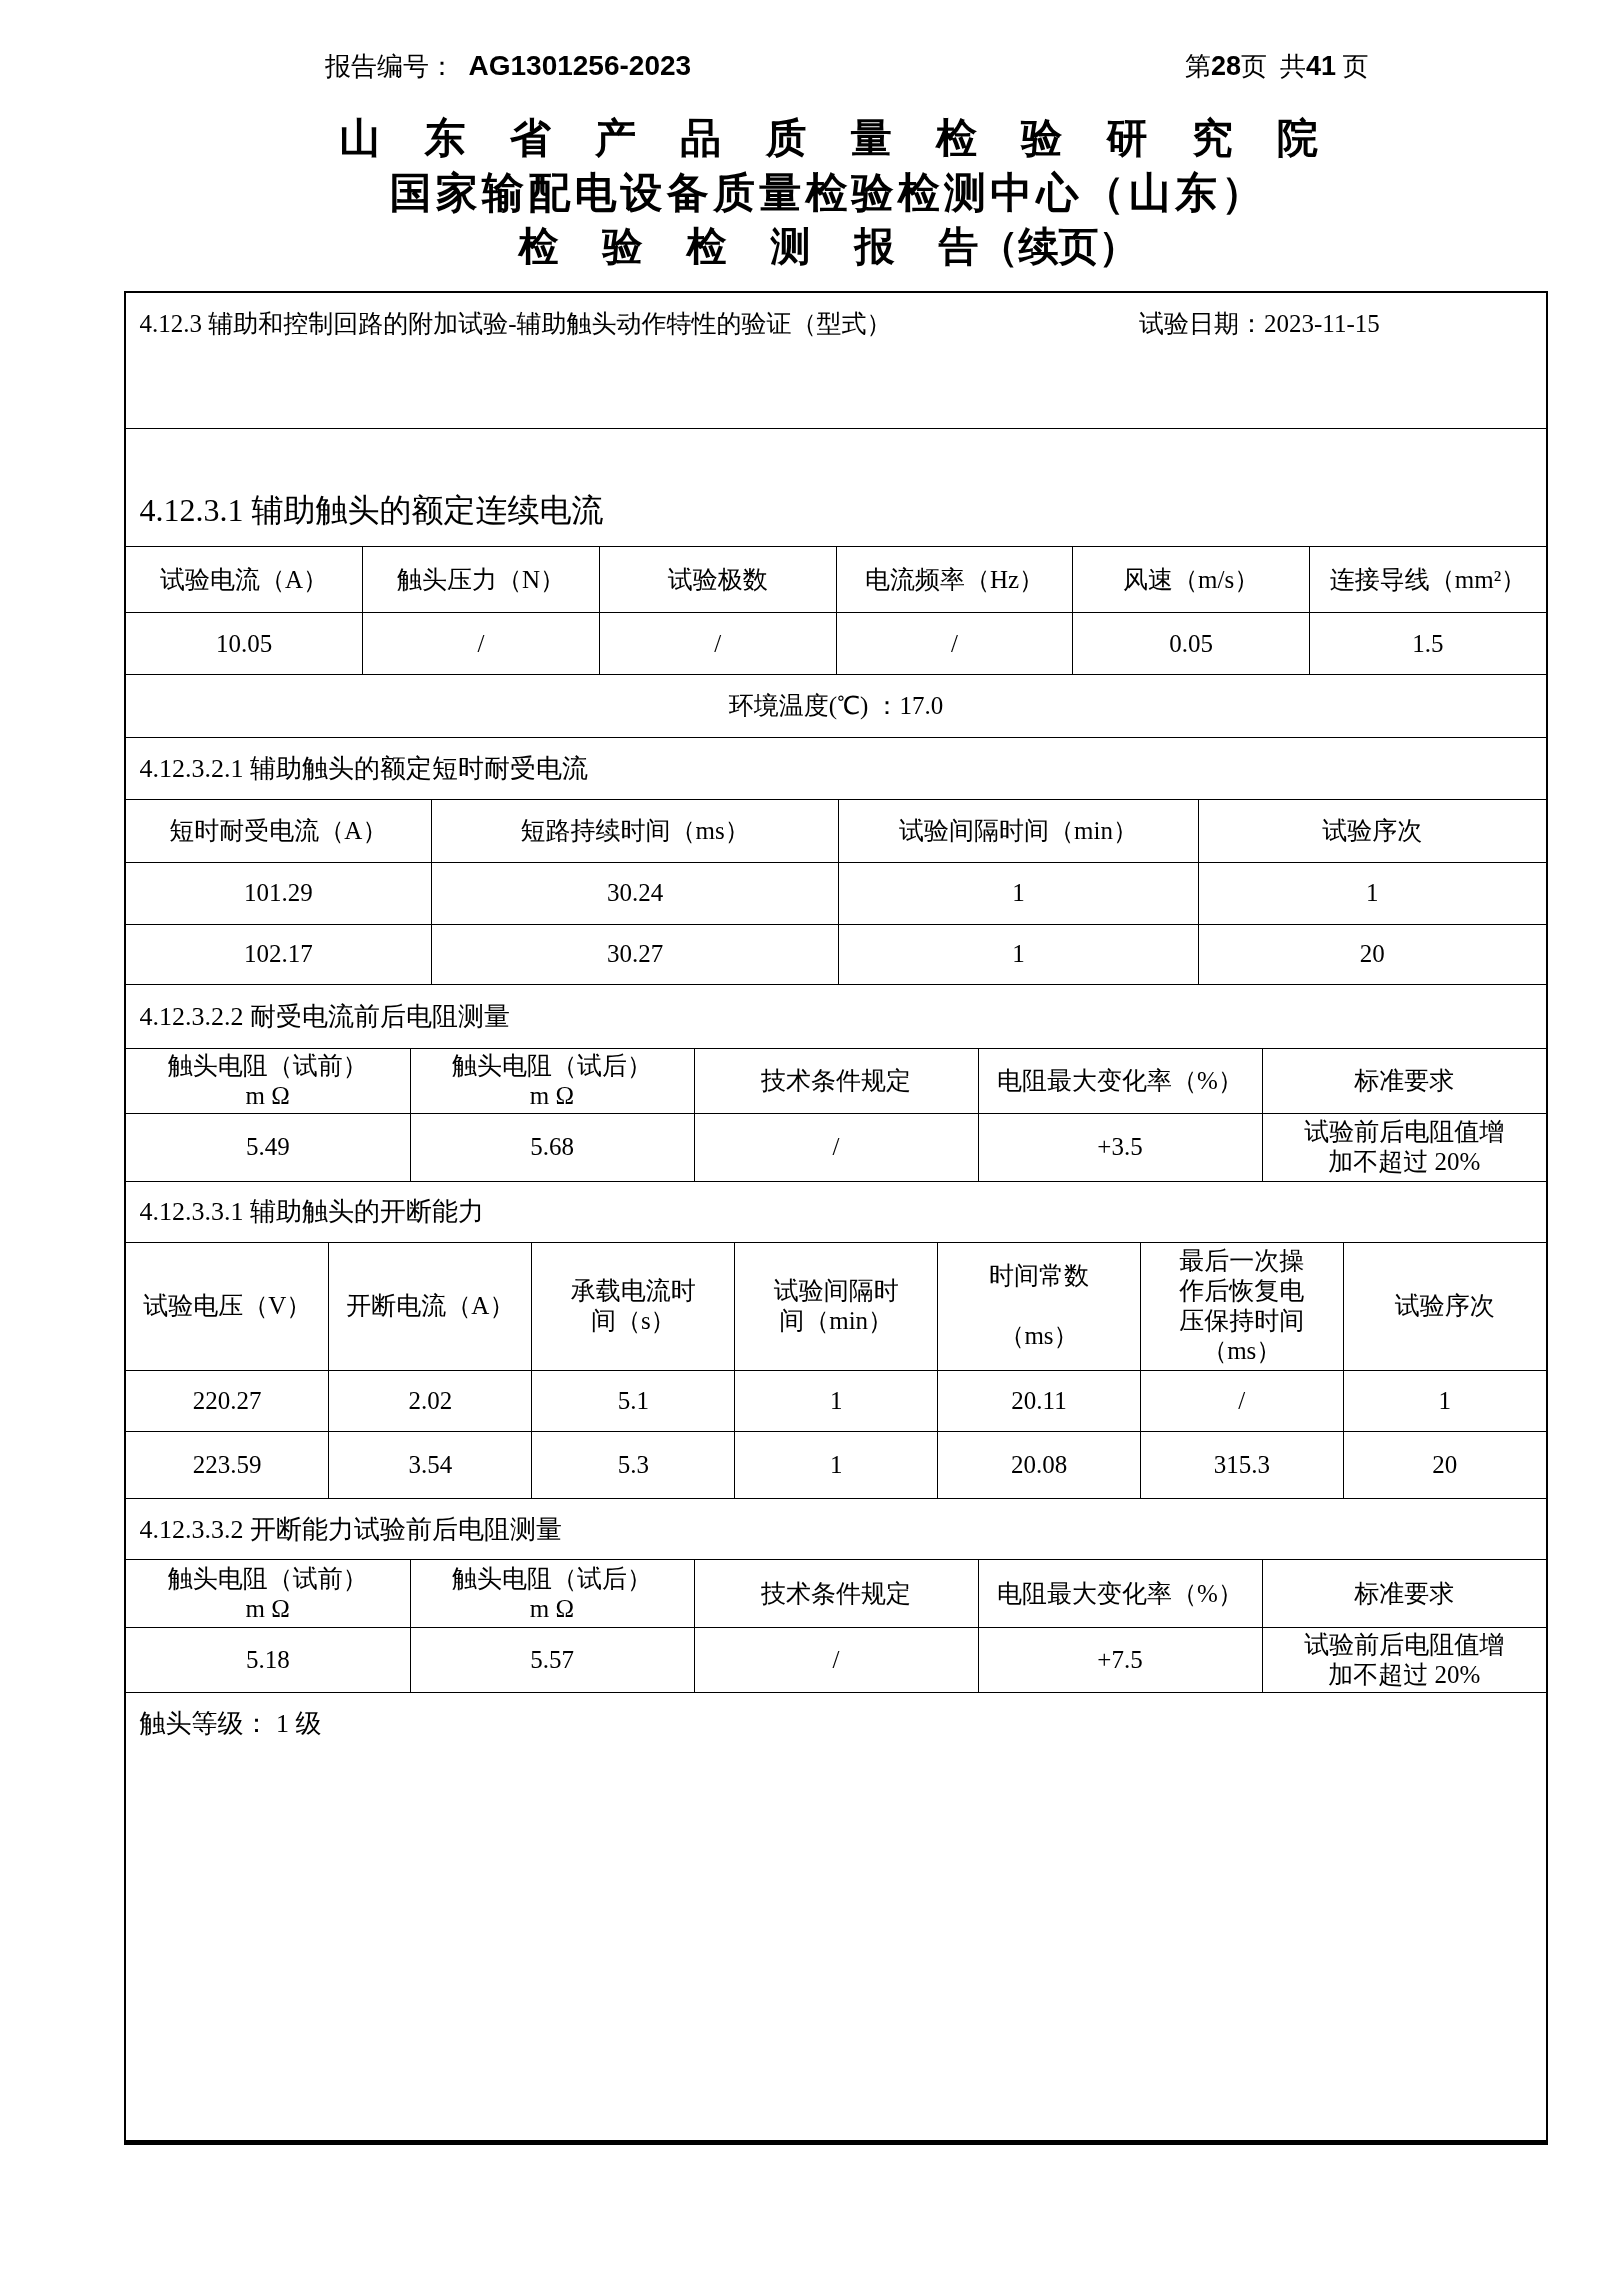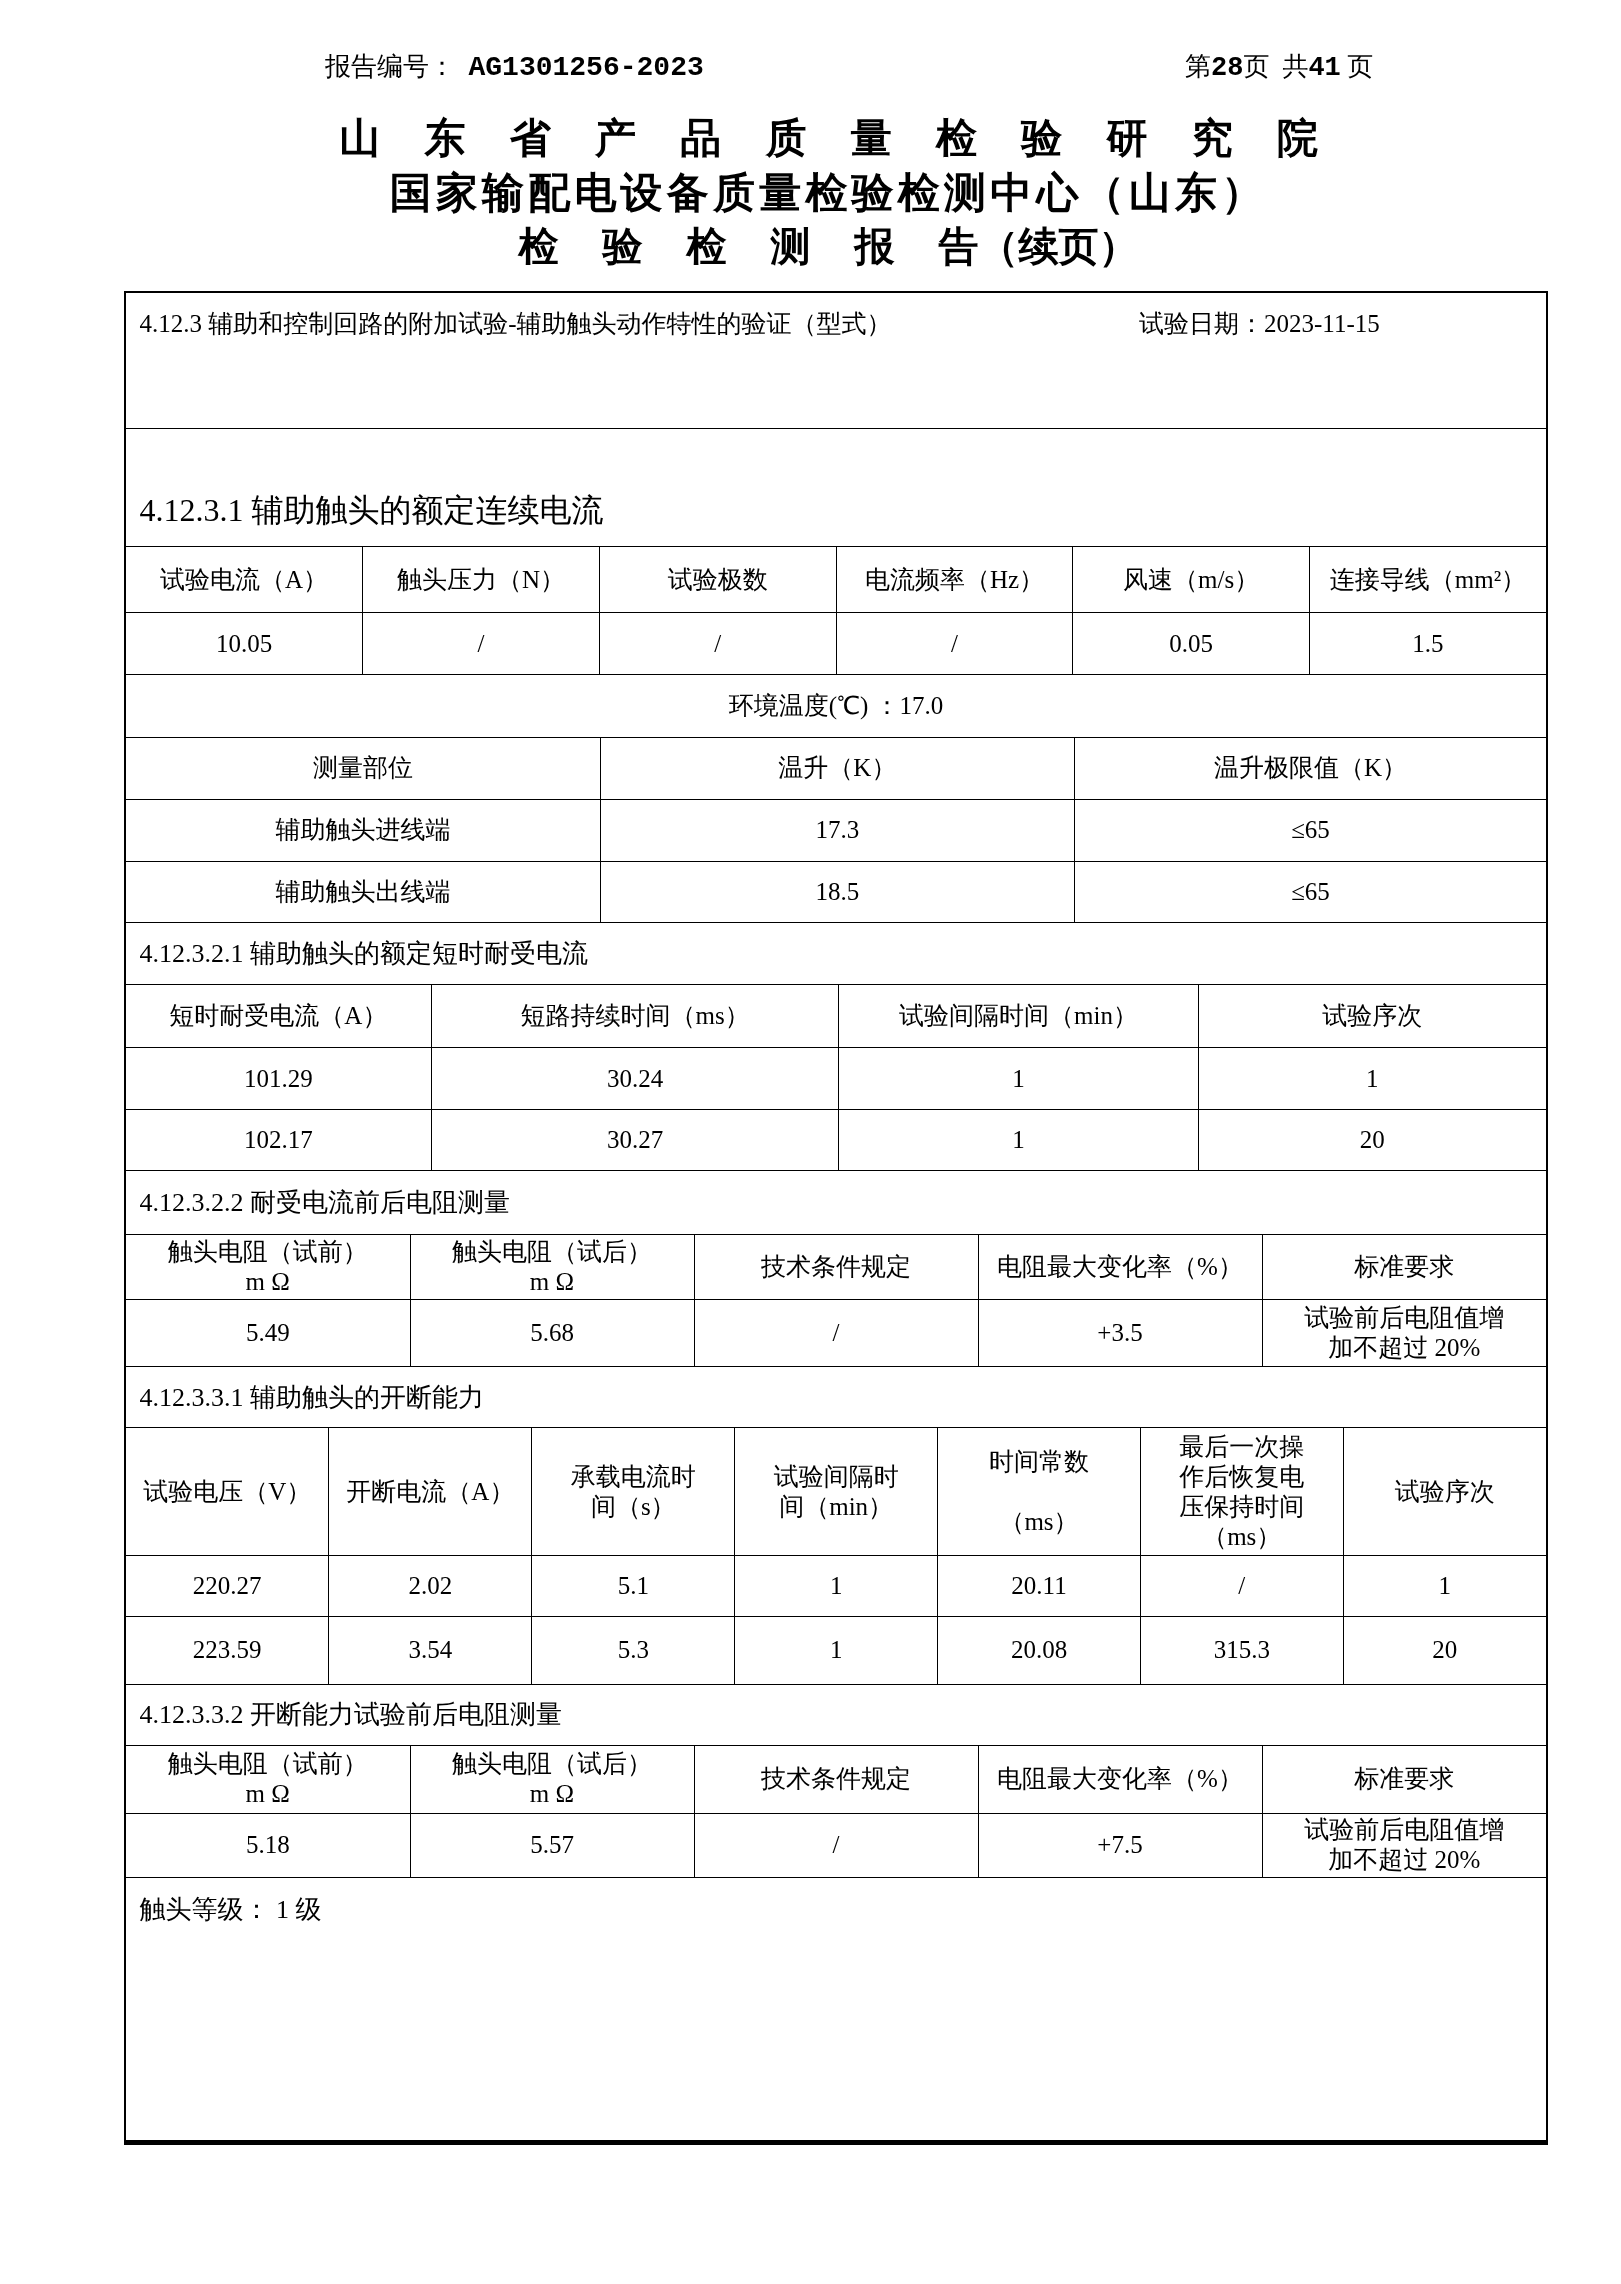--- a/index.html
+++ b/index.html
@@ -3,21 +3,21 @@
 <meta charset="utf-8">
 <style>
   html,body{margin:0;padding:0;}
   body{
     width:1621px;height:2284px;position:relative;background:#ffffff;color:#000;
     font-family:"Liberation Serif", serif;
   }
   
   .page-header{position:absolute;top:49px;left:0;width:100%;height:42px;font-size:26px;}
   .report-no{position:absolute;left:325px;top:0;white-space:pre;}
-  .num-bold{font-family:Liberation Mono, monospace;font-weight:bold;}
+  .num-bold{font-family:Liberation Sans, sans-serif;font-weight:bold;}
   .report-no .num-bold{font-size:28px;margin-left:13.5px;}
   .pagination{position:absolute;left:1185px;top:0;white-space:pre;}
   .pagination .num-bold{font-size:27px;}
   
   .titles{position:absolute;top:110px;left:115px;width:1427px;text-align:center;font-weight:bold;}
   .title1{font-size:41px;line-height:56px;word-spacing:34px;}
   .title2{font-size:42px;line-height:54px;letter-spacing:4.2px;}
   .title3{font-size:40px;line-height:54px;word-spacing:34px;}
   
   .box{
@@ -89,44 +89,20 @@
       <td>/</td>
       <td>0.05</td>
       <td>1.5</td>
     </tr>
     <tr style="height:62px">
       <td colspan="6">环境温度(℃) ：17.0</td>
     </tr>
   </tbody>
     </table>
 
-  <table>
-    <colgroup>
-        <col style="width:33.4%">
-        <col style="width:33.4%">
-        <col style="width:33.2%">
-      </colgroup>
-    <tbody>
-        <tr style="height:62px">
-      <th>测量部位</th>
-      <th>温升（K）</th>
-      <th>温升极限值（K）</th>
-    </tr>
-    <tr style="height:62px">
-      <td>辅助触头进线端</td>
-      <td>17.3</td>
-      <td>≤65</td>
-    </tr>
-    <tr style="height:61px">
-      <td>辅助触头出线端</td>
-      <td>18.5</td>
-      <td>≤65</td>
-    </tr>
-  </tbody>
-    </table>
 
   <div class="row sec-row" style="height:62px">
     <span>4.12.3.2.1 辅助触头的额定短时耐受电流</span>
   </div>
 
   <table>
     <colgroup>
         <col style="width:21.5%">
         <col style="width:28.7%">
         <col style="width:25.3%">

